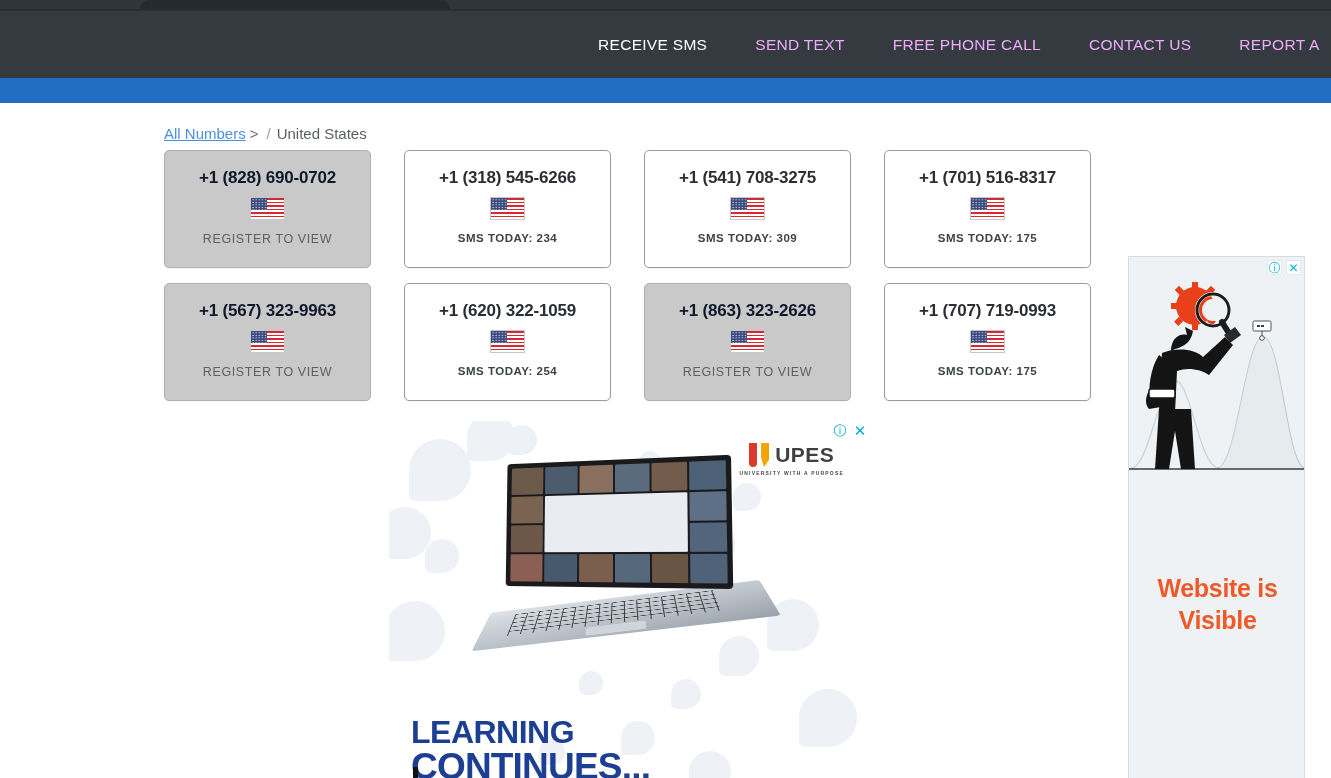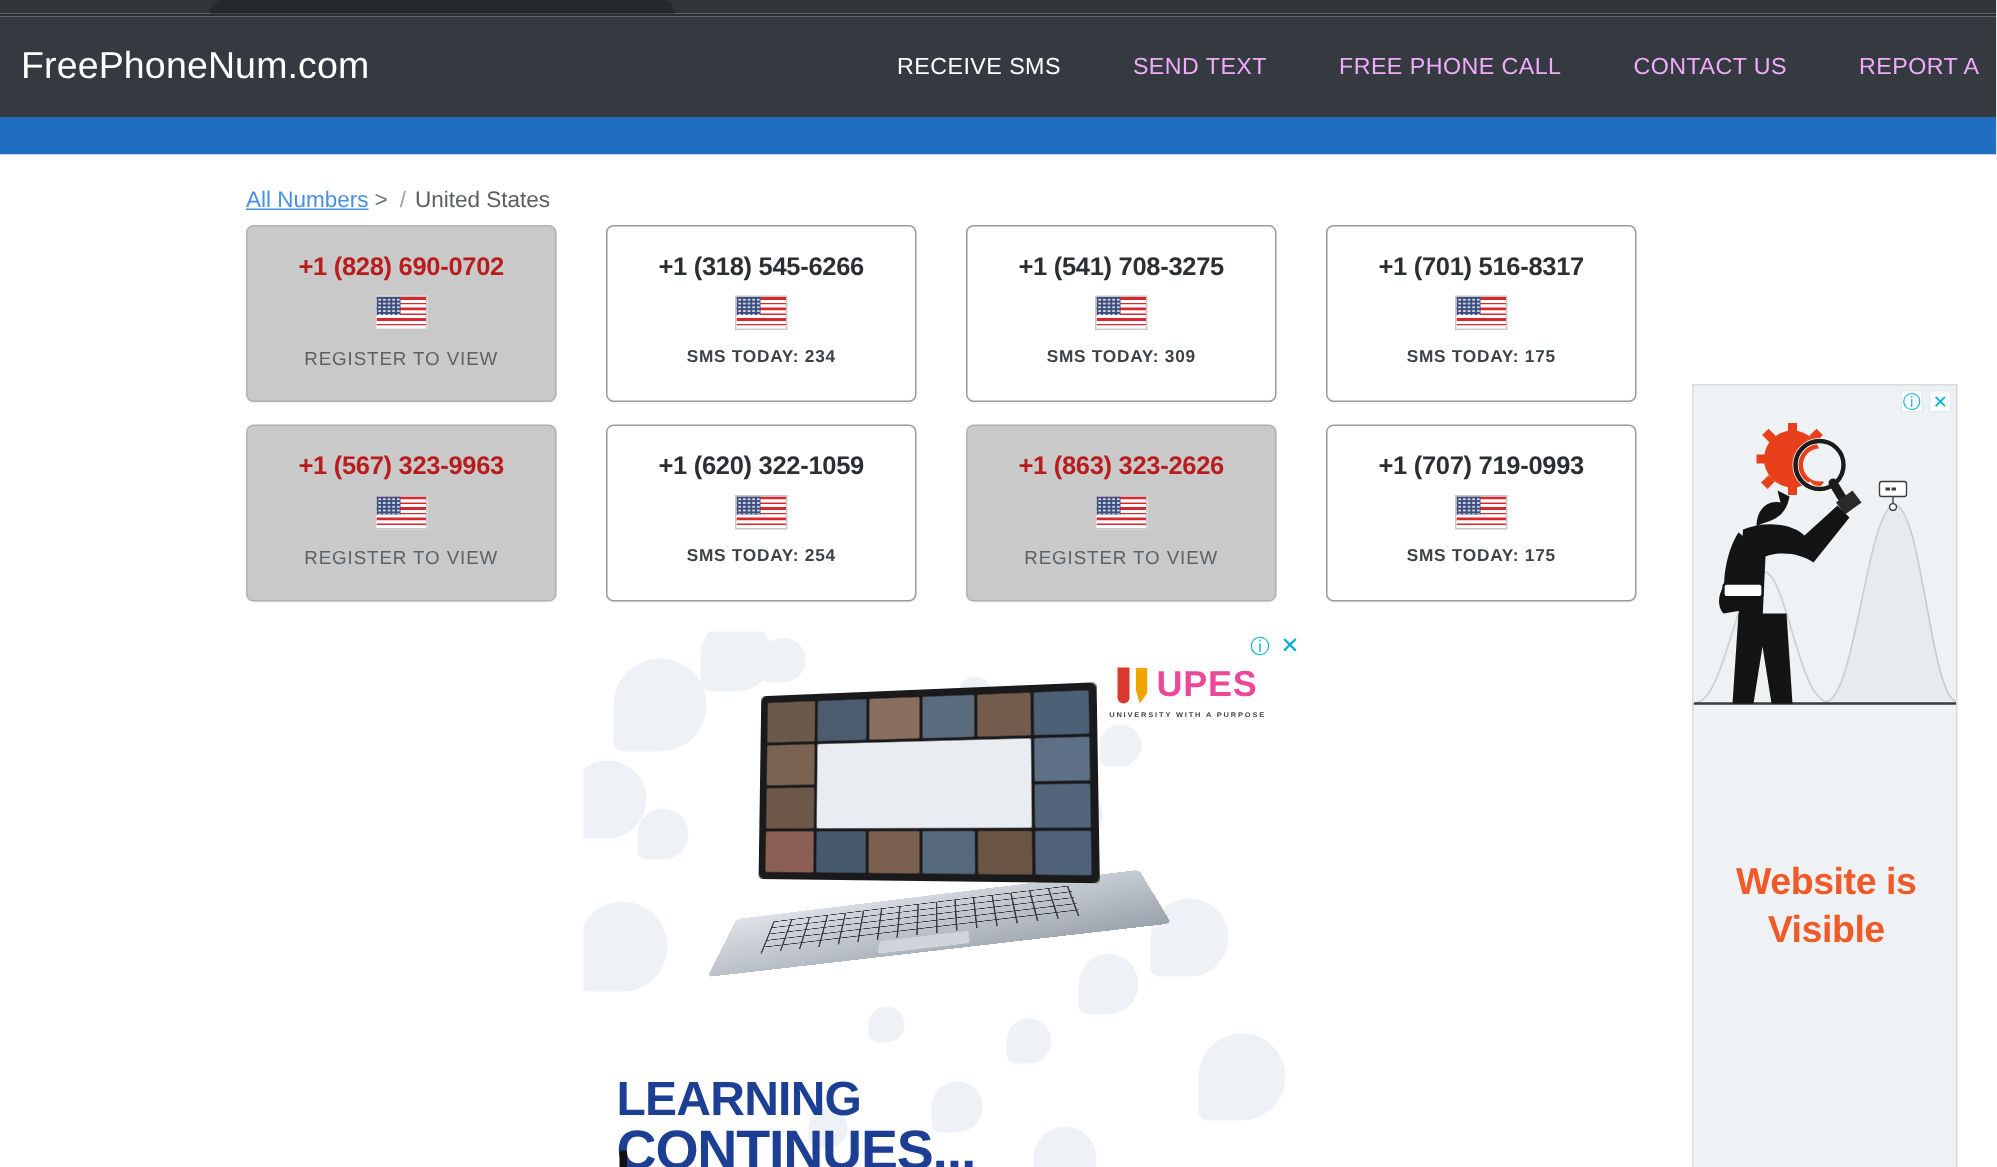--- a/index.html
+++ b/index.html
@@ -86,21 +86,21 @@
     padding-top:18px;
     cursor:pointer;
     box-shadow:0 1px 1px rgba(0,0,0,0.04);
   }
   .card:nth-child(4n) { margin-right:0; }
   .card.locked { background:#c9c9c9; border-color:#b0b0b0; }
   .card-number {
     font-size:17px; font-weight:bold; color:#2b2f33;
     letter-spacing:-0.2px; line-height:1;
   }
-  .card.locked .card-number { color:#b91c1c; }
+  .card.locked .card-number { color:#0f172a; }
   .flag {
     margin-top:11px;
     width:35px; height:23px;
     position:relative; overflow:hidden;
     border:1px solid #c7c7c7;
     background:#ffffff;
   }
   .flag .stripes { position:absolute; inset:0; }
   .flag .stripe { position:absolute; left:0; width:100%; height:1.77px; background:#d8district; }
   .flag .canton {
@@ -157,21 +157,21 @@
   }
   .upes-mark .u-left {
     position:absolute; left:0; top:0; width:8px; height:24px;
     background:#d93a2b; border-radius:0 0 4px 4px;
   }
   .upes-mark .u-right {
     position:absolute; right:0; top:0; width:8px; height:24px;
     background:#f0a500; border-radius:0 0 4px 4px;
     clip-path: polygon(0 0, 100% 0, 100% 70%, 35% 100%, 0 60%);
   }
-  .upes-word { font-size:24px; font-weight:bold; color:#ec4899; letter-spacing:0.5px; }
+  .upes-word { font-size:21px; font-weight:bold; color:#404040; letter-spacing:0.5px; }
   .upes-tag {
     font-size:5px; color:#444; letter-spacing:1.2px; margin-top:3px;
     font-weight:bold; transform:scaleY(0.9);
   }
   .laptop-wrap {
     position:absolute; left:88px; top:38px; width:280px; height:200px; z-index:4;
   }
   .laptop-screen {
     position:absolute; left:22px; top:0;
     width:230px; height:128px;
@@ -237,21 +237,20 @@
 <body>
 
 <div id="page">
 
   <div class="chrome-strip">
     <div class="chrome-tab"></div>
   </div>
   <div class="chrome-edge"></div>
 
   <div class="site-header">
-    <div class="brand">FreePhoneNum.com</div>
     <div class="nav">
       <div class="nav-item active">RECEIVE SMS</div>
       <div class="nav-item">SEND TEXT</div>
       <div class="nav-item">FREE PHONE CALL</div>
       <div class="nav-item">CONTACT US</div>
       <div class="nav-item">REPORT A</div>
     </div>
   </div>
 
   <div class="blue-bar"></div>

